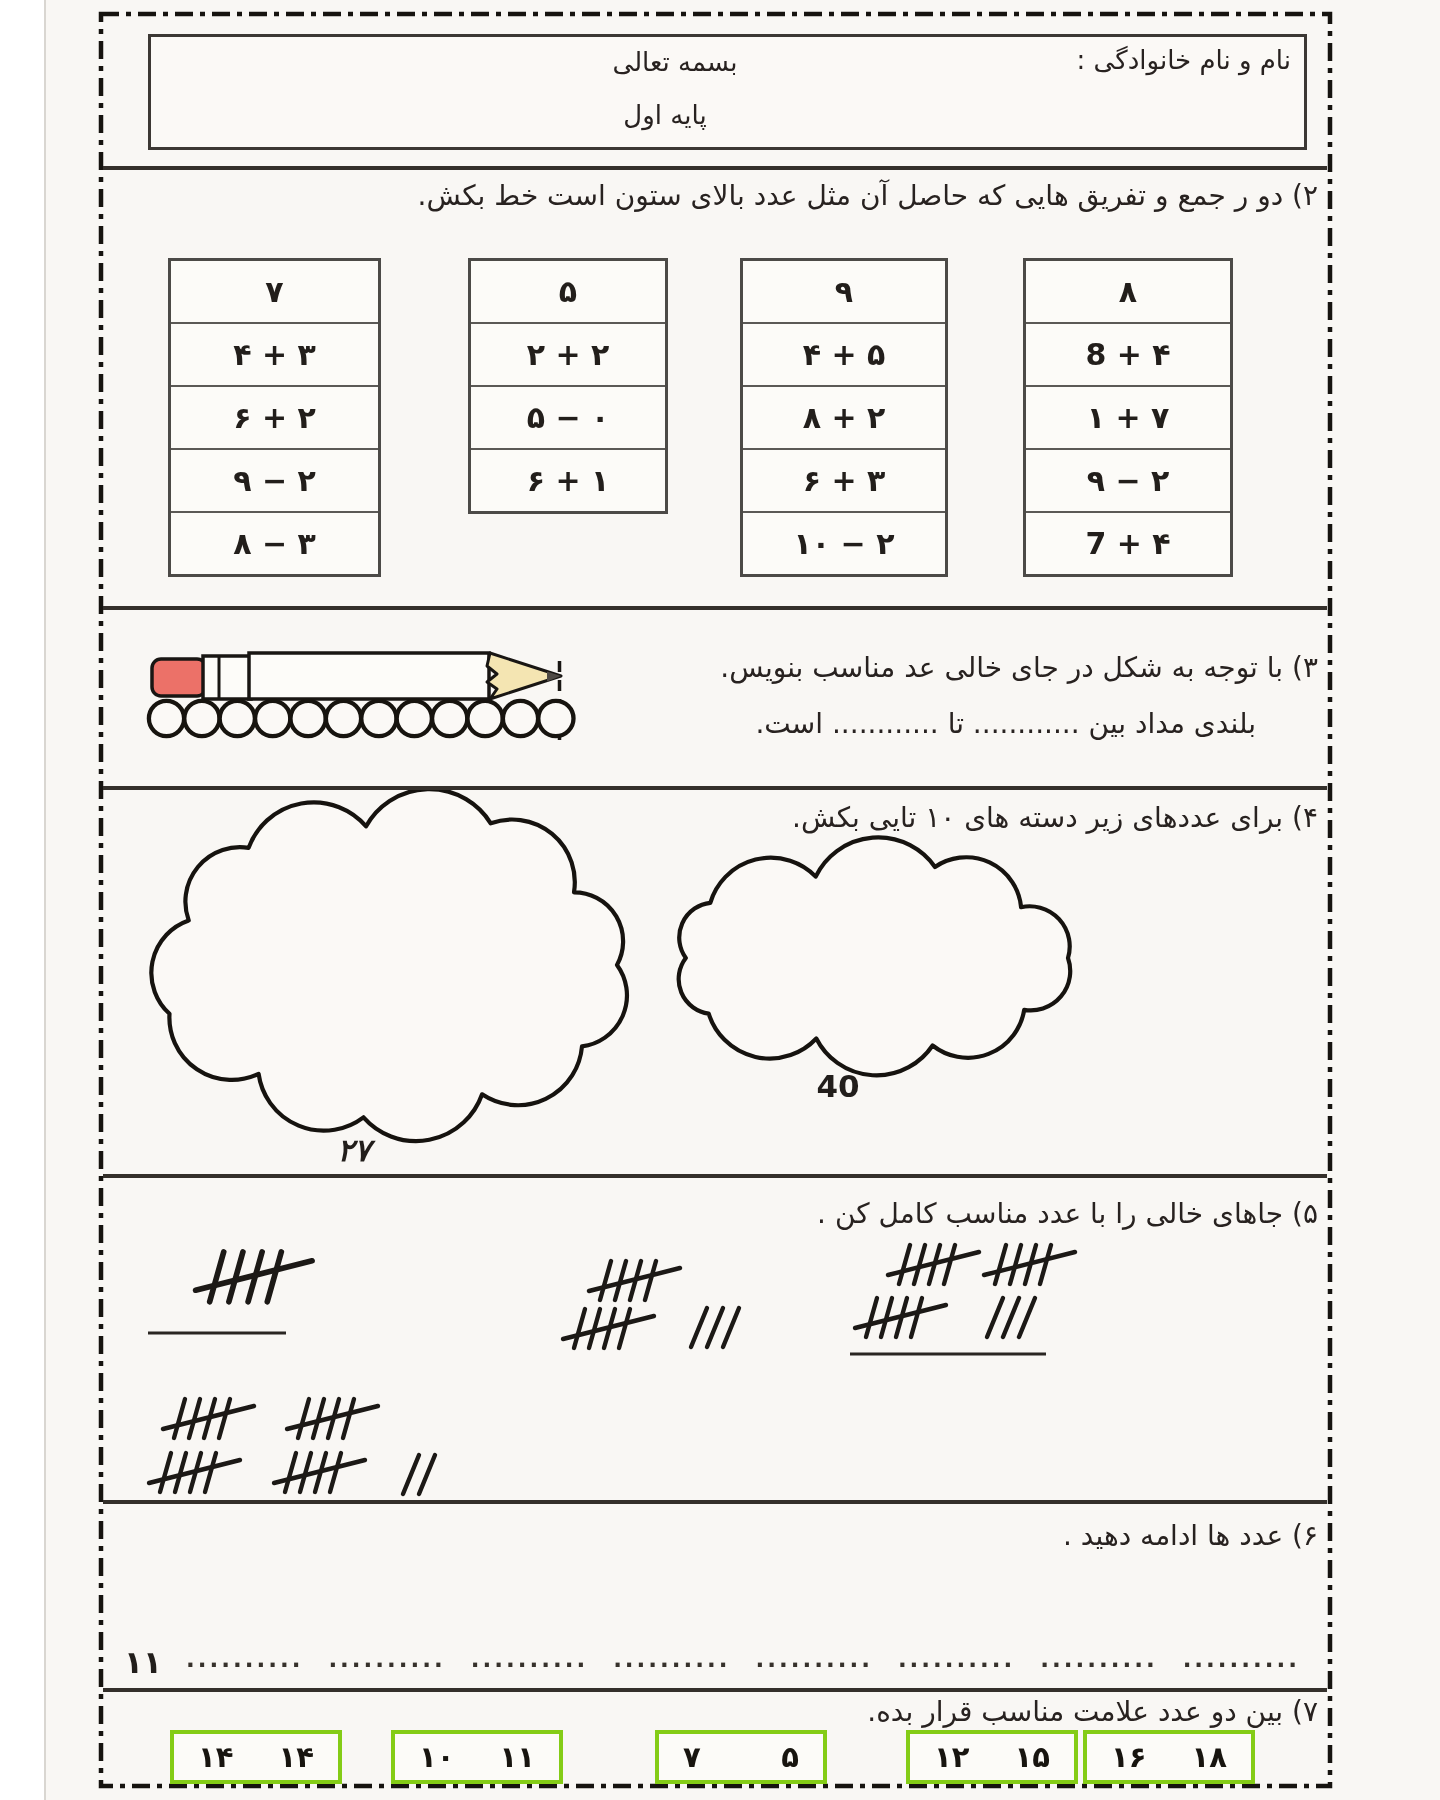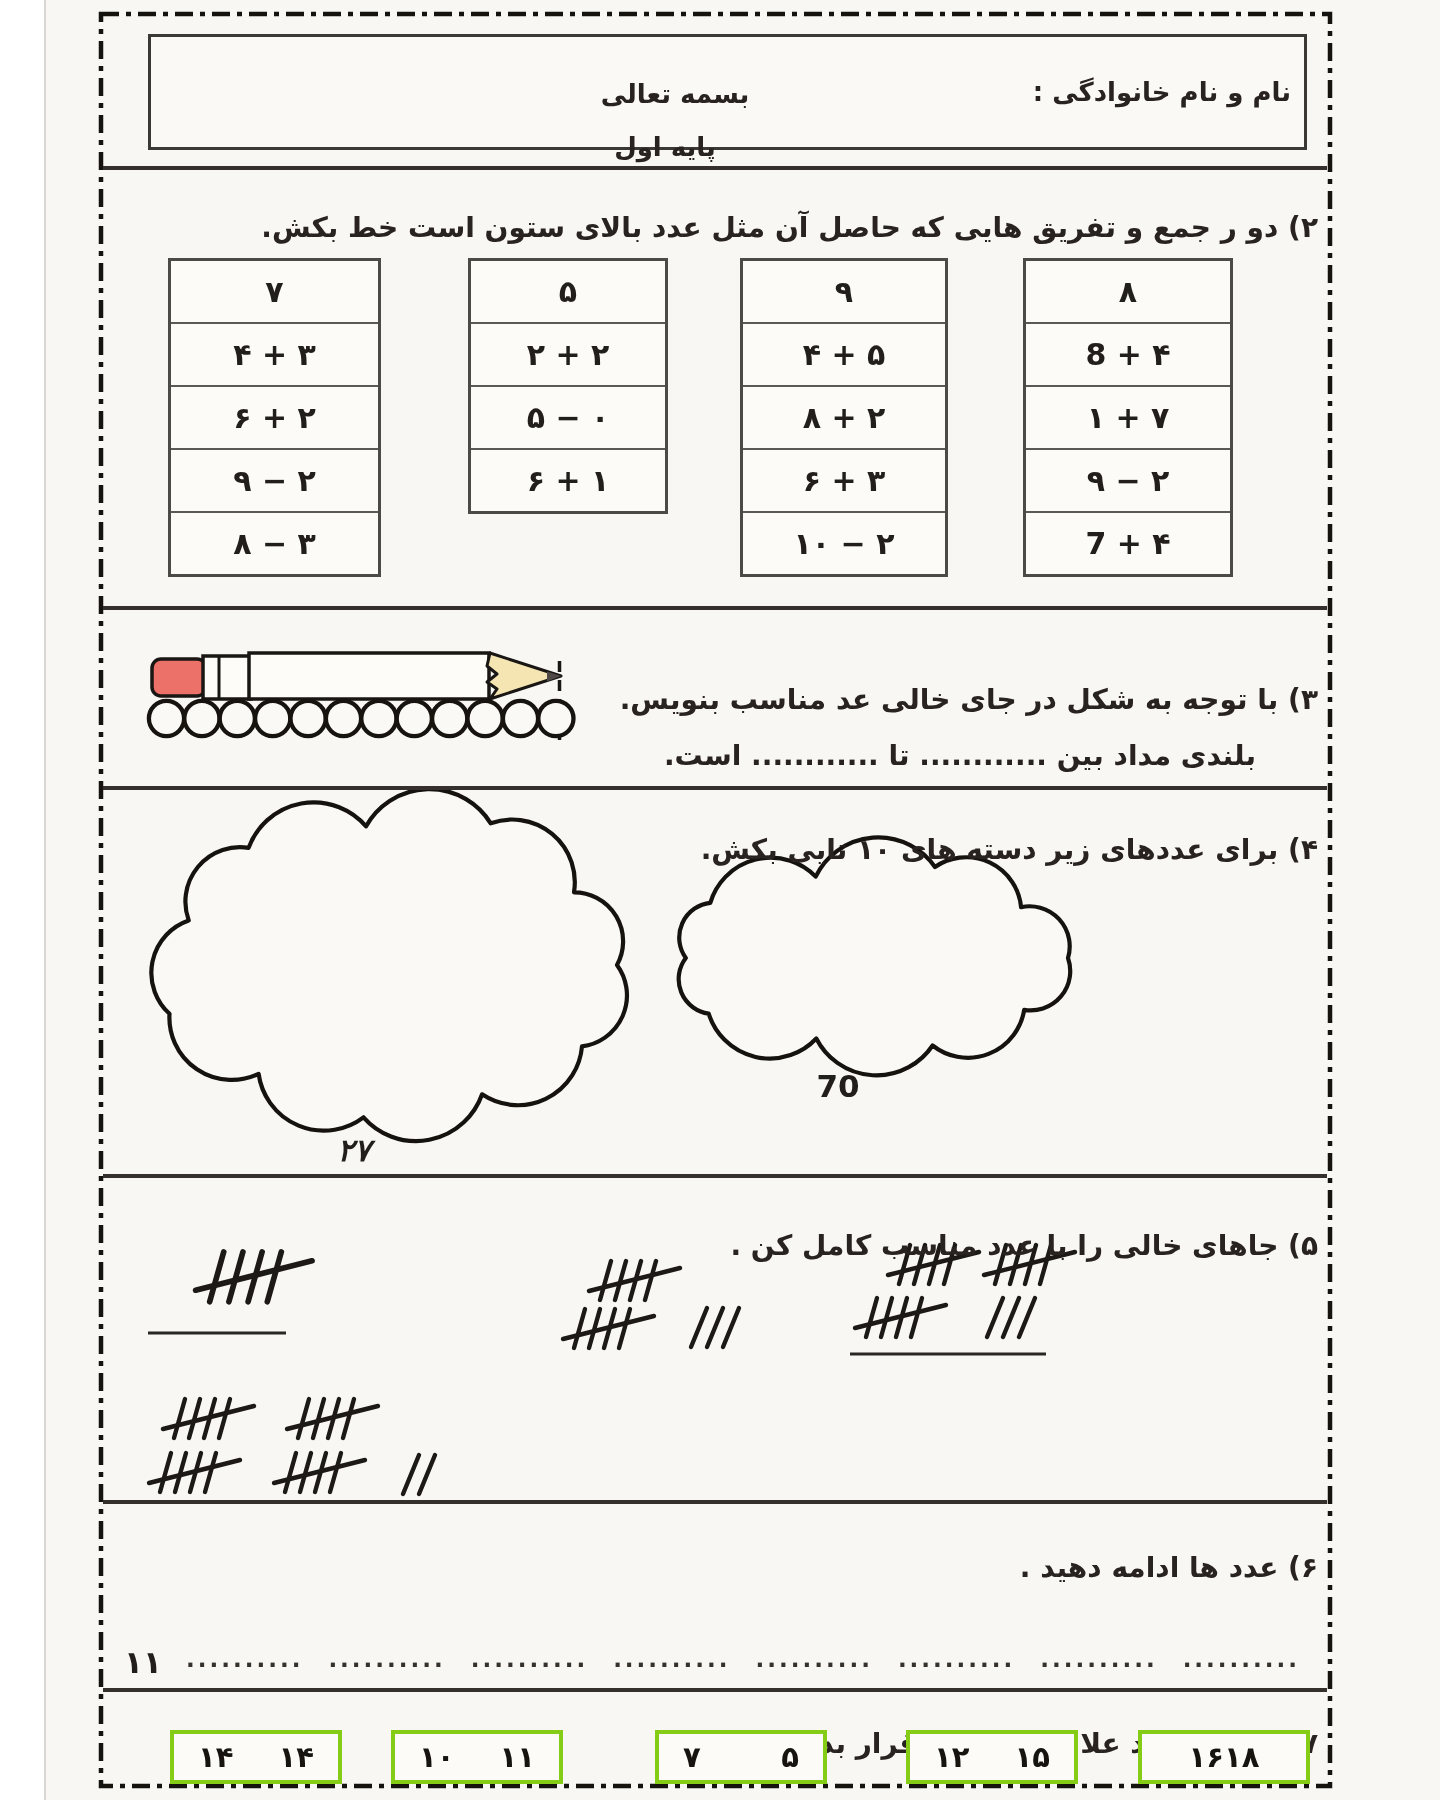--- a/index.html
+++ b/index.html
@@ -8,21 +8,21 @@
     background:#f9f7f4;
     font-family:"DejaVu Sans", sans-serif;
     color:#282220;
   }
   .photo-edge{position:absolute;left:0;top:0;width:44px;height:1800px;background:#ffffff;border-right:2px solid #d9d6d1;}
   #gfx{position:absolute;left:0;top:0;}
   .header-box{
     position:absolute;left:148px;top:34px;width:1159px;height:116px;
     border:3px solid #3c3834;background:#fbf9f6;box-sizing:border-box;
   }
-  .txt{position:absolute;direction:rtl;text-align:right;font-weight:700;line-height:1.25;margin-top:32px;}
+  .txt{position:absolute;direction:rtl;text-align:right;font-weight:400;line-height:1.25;}
   .qtext{font-size:28px;}
   .hdr{font-size:26px;}
   .center{text-align:center;}
   .hr{position:absolute;left:103px;width:1224px;height:4px;background:#35302b;}
   .q2table{position:absolute;top:258px;border:3px solid #4c4a47;background:#fcfbf8;box-sizing:border-box;}
   .cell{
     height:61px;display:flex;align-items:center;justify-content:center;
     border-bottom:2px solid #5b5956;font-size:30px;font-weight:700;color:#221e1b;
   }
   .cell:last-child{border-bottom:none;}
@@ -204,21 +204,21 @@
         <div class="cell" dir="ltr">۱ + ۷</div>
         <div class="cell" dir="ltr">۹ − ۲</div>
         <div class="cell" dir="ltr">7 + ۴</div>
       </div>
     </div>
 
   <div class="txt qtext" style="right:122px;top:650px;">۳) با توجه به شکل در جای خالی عد مناسب بنویس.</div>
   <div class="txt qtext" style="right:184px;top:706px;">بلندی مداد بین ............ تا ............ است.</div>
 
   <div class="txt qtext" style="right:122px;top:800px;">۴) برای عددهای زیر دسته های ۱۰ تایی بکش.</div>
-  <div class="numlabel" style="left:798px;top:1068px;width:80px;">70</div>
+  <div class="numlabel" style="left:798px;top:1068px;width:80px;">40</div>
   <div class="numlabel" style="left:314px;top:1132px;width:80px;font-style:italic;">۲۷</div>
 
   <div class="txt qtext" style="right:122px;top:1196px;">۵) جاهای خالی را با عدد مناسب کامل کن .</div>
 
   <div class="txt qtext" style="right:122px;top:1518px;">۶) عدد ها ادامه دهید .</div>
   <div class="numlabel" style="left:124px;top:1644px;width:50px;text-align:left;">۱۱</div>
   <div class="q6row" id="q6-blanks">
       <span class="dotgrp">..........</span>
       <span class="dotgrp">..........</span>
       <span class="dotgrp">..........</span>
@@ -240,19 +240,19 @@
         <span dir="ltr">۱۱</span>
       </div>
       <div class="cmpbox" style="left: 655px;">
         <span dir="ltr">۷</span>
         <span dir="ltr">۵</span>
       </div>
       <div class="cmpbox" style="left: 906px;">
         <span dir="ltr">۱۲</span>
         <span dir="ltr">۱۵</span>
       </div>
-      <div class="cmpbox" style="left: 1138px; justify-content: center;">
+      <div class="cmpbox" style="left: 1083px;">
         <span dir="ltr">۱۶</span>
         <span dir="ltr">۱۸</span>
       </div>
     </div>
 
 </div>
 
 </body></html>

